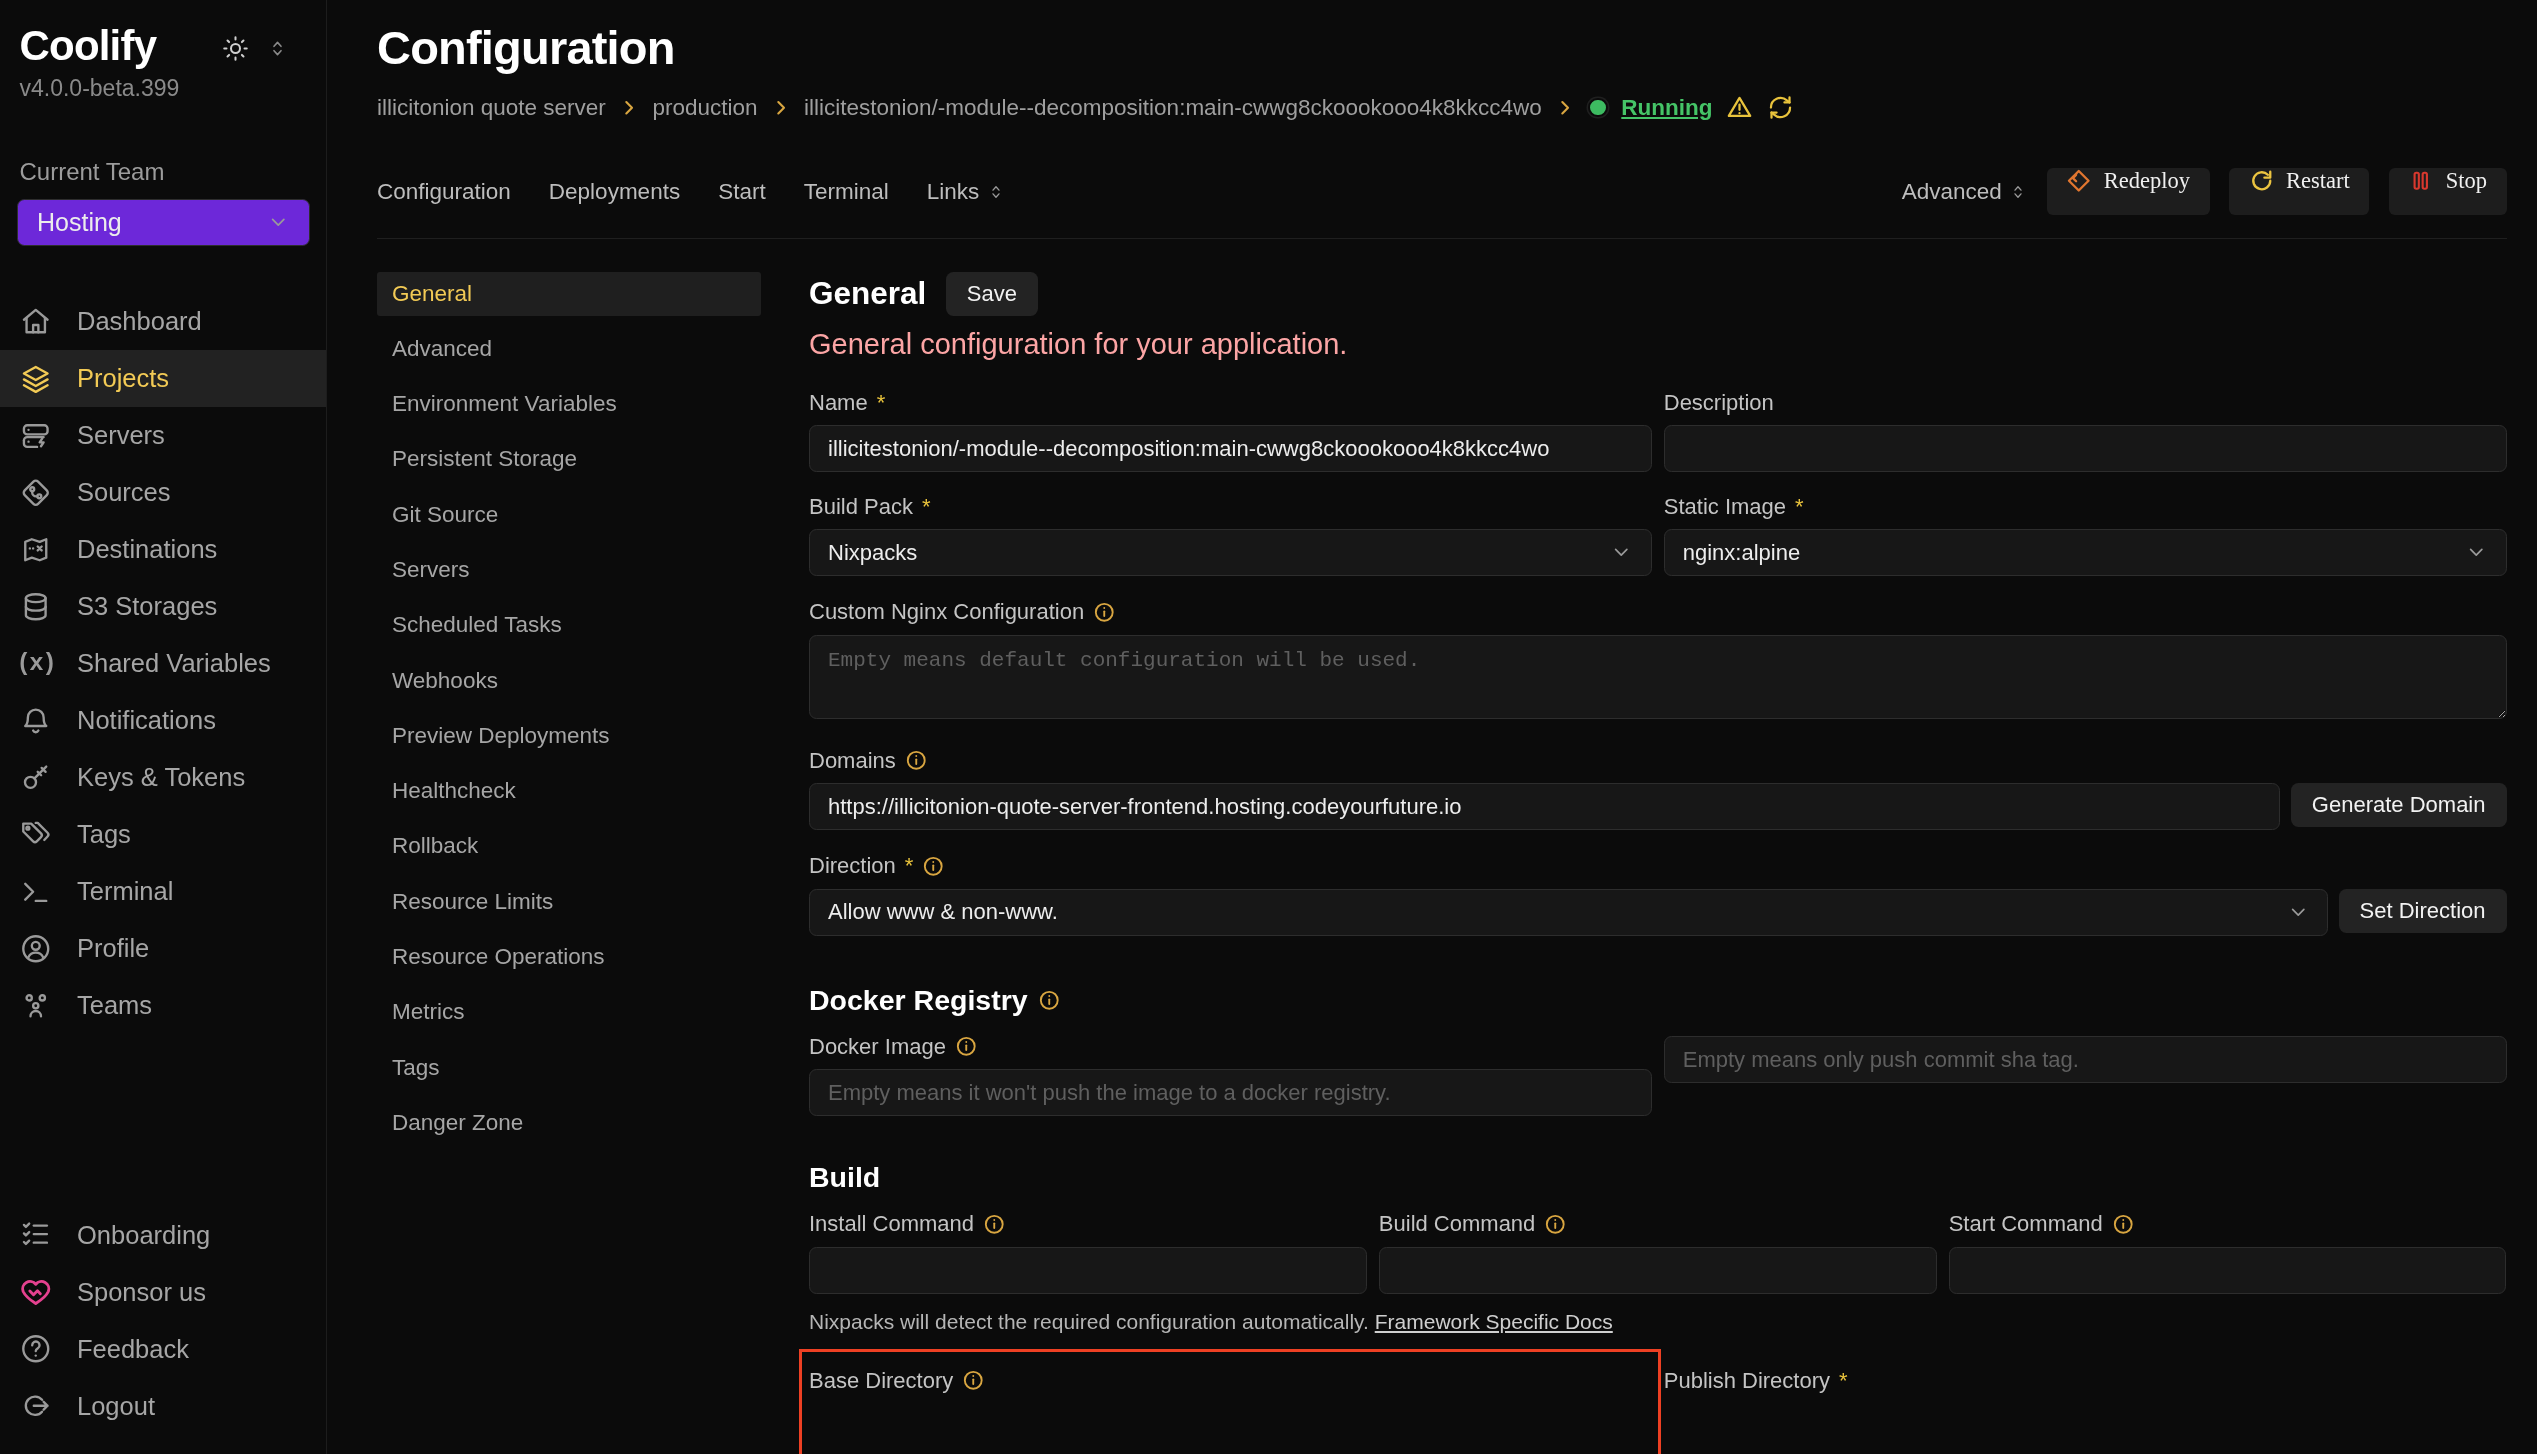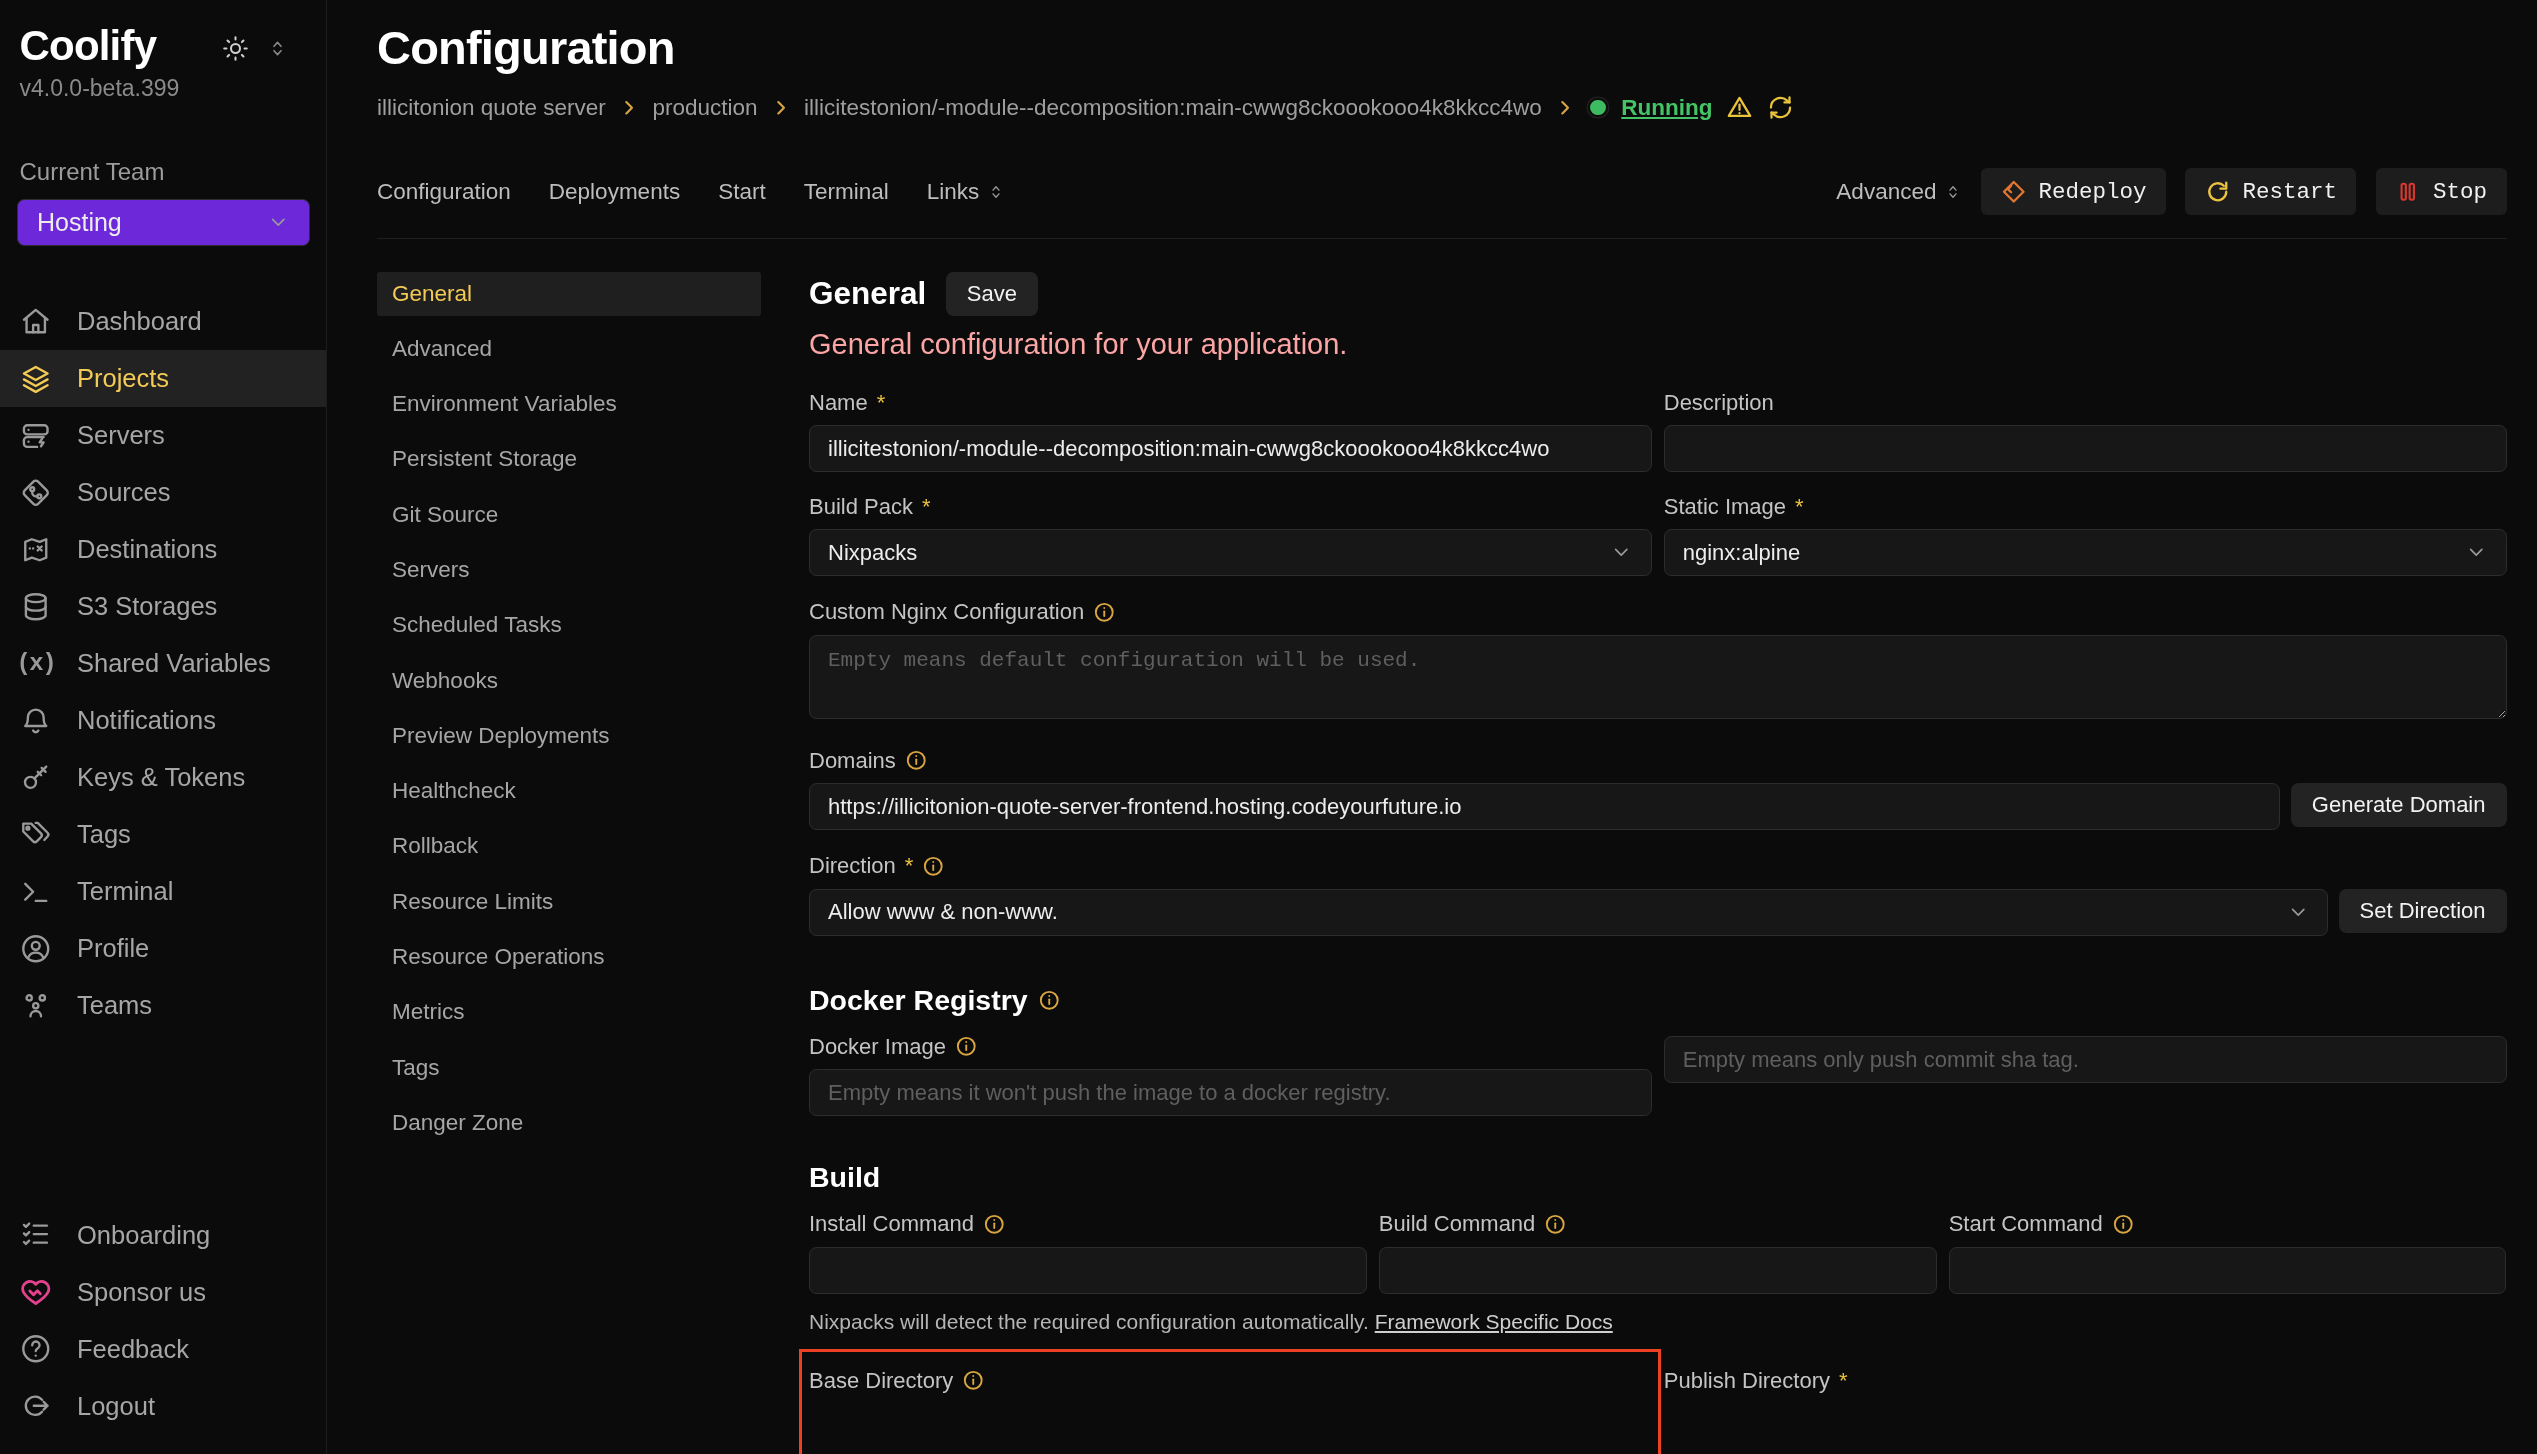--- a/index.html
+++ b/index.html
@@ -42,21 +42,21 @@
   .warn-ic, .refresh-ic { color:#e9c33c; }
 
   .tabs-row { display:flex; align-items:center; margin-top:47px; }
   .tabs { display:flex; align-items:center; gap:38px; }
   .tab { font-size:22.5px; color:#bdbdbd; cursor:pointer; display:flex; align-items:center; gap:7.5px; }
   .tab .sel { color:#9a9a9a; }
   .actions { margin-left:auto; display:flex; align-items:center; gap:19.5px; }
   .adv { display:flex; align-items:center; gap:7.5px; font-size:22.5px; color:#bdbdbd; cursor:pointer; }
   .adv .sel { color:#9a9a9a; }
   .btn { height:47px; background:#1d1d1d; border:none; border-radius:6px; color:#f0f0f0; font-size:22.5px;
-     font-family:Liberation Mono, monospace; display:flex; align-items:center; gap:12px; padding:0 19.5px; cursor:pointer; }
+     font-family:Liberation Serif, serif; display:flex; align-items:flex-start; gap:12px; padding:0 19.5px; cursor:pointer; }
   .btn .icon { width:25.5px; height:25.5px; }
   .ic-redeploy { color:#e1762f; }
   .ic-restart { color:#ecc440; }
   .ic-stop { color:#d8382e; }
   .divider { border-bottom:1.5px solid #1f1f1f; margin-top:22.5px; }
 
   .body { display:flex; gap:48px; padding:33px 31.5px 0 50px; flex:1; min-height:0; }
 
   
   .subnav { width:384px; flex-shrink:0; display:flex; flex-direction:column; }

